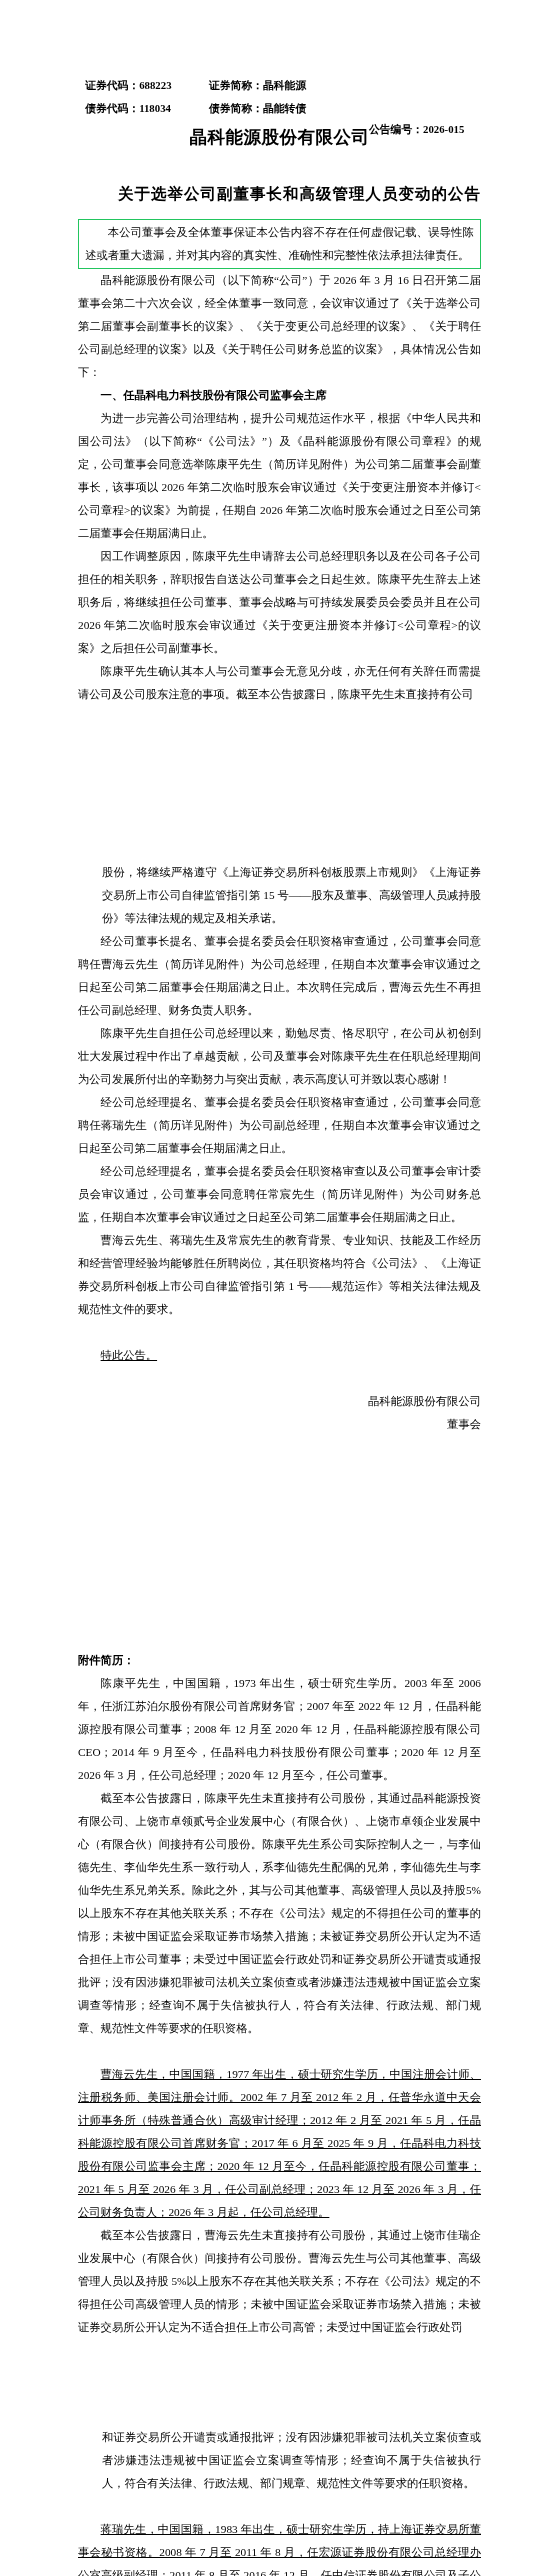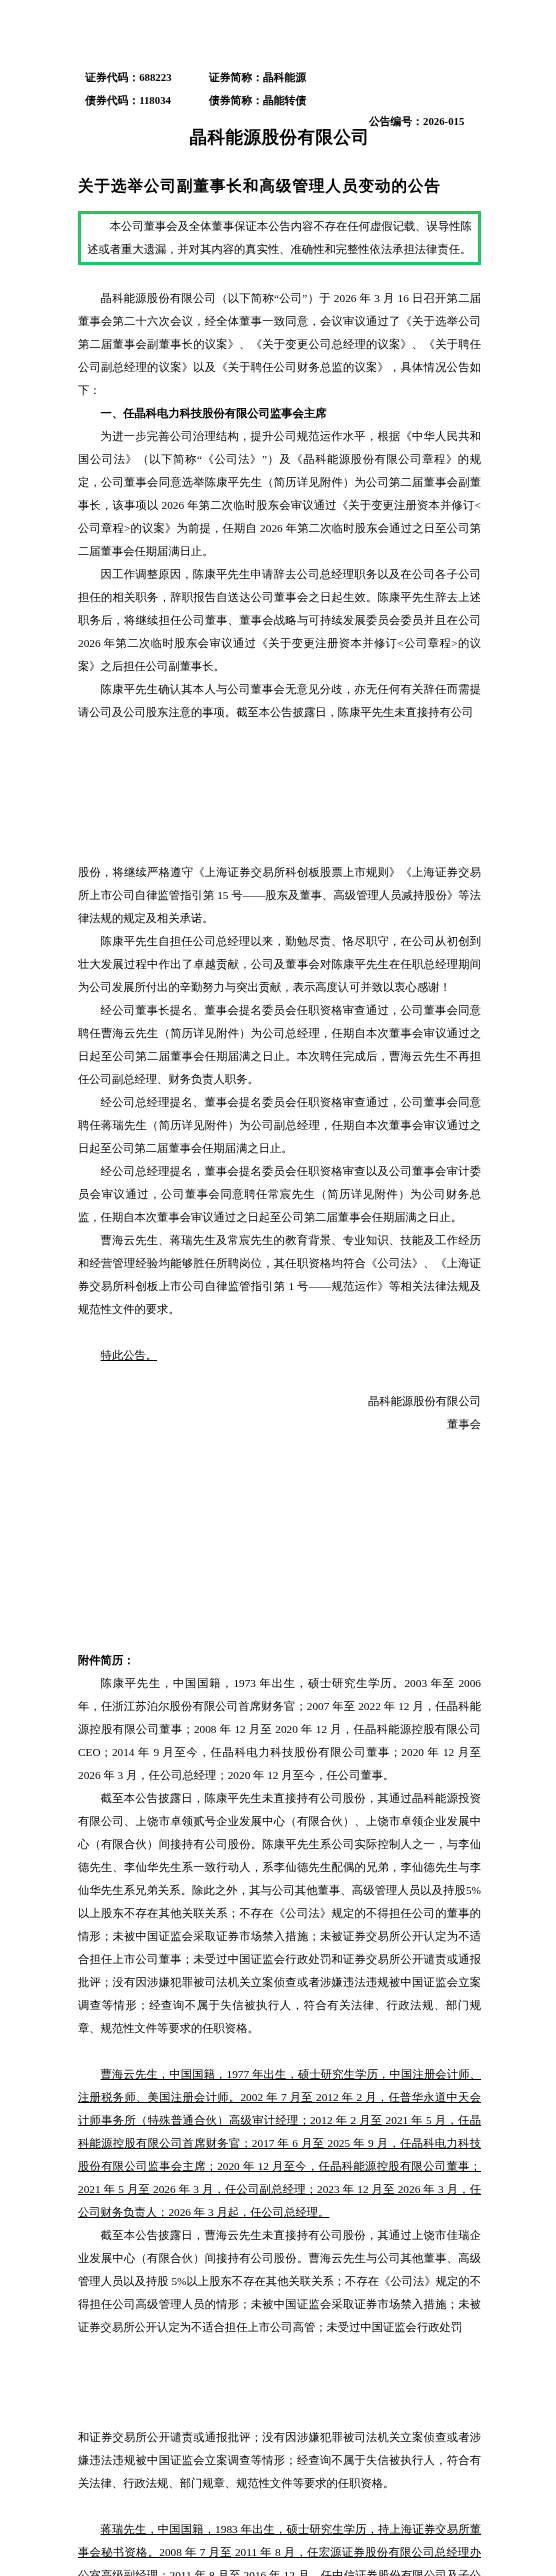--- a/index.html
+++ b/index.html
@@ -18,62 +18,62 @@
     padding-right: 75px;
     overflow: hidden;
     background: #ffffff;
   }
   .p1 { height: 786px; padding-top: 66px; }
   .p2 { height: 786px; padding-top: 75px; }
   .p3 { height: 786px; padding-top: 77px; }
   .p4 { height: 787px; padding-top: 68px; }
 
   .hdr-row { position: relative; height: 23px; font-weight: bold; font-size: 10.8px; line-height: 23px; }
-  .hdr-cell { position: absolute; top: 0; white-space: nowrap; }
+  .hdr-cell { position: absolute; top: 8px; white-space: nowrap; }
   .hc1 { left: 7.2px; }
   .hc2 { left: 131px; }
   .hc3 { left: 291px; margin-top: 44px; }
 
   .doc-title {
     margin-top: 13.4px; height: 24px; line-height: 24px;
     text-align: center; font-size: 17.5px; font-weight: bold; letter-spacing: 0.5px;
   }
   .doc-subtitle {
-    margin-top: 25px; height: 23px; line-height: 23px;
-    text-align: left; font-size: 15.5px; font-weight: bold; letter-spacing: 1px;
+    margin-top: 33px; height: 23px; line-height: 23px;
+    text-align: right; font-size: 15.5px; font-weight: bold; letter-spacing: 1px;
   }
   .disclaimer-box {
     margin-top: 13.4px;
-    border: 3px solid #22c55e;
+    border: 1px solid #22c55e;
     padding: 1px 6.2px;
     box-sizing: border-box;
   }
   .disclaimer-box .para { margin: 0; }
 
   .para {
     font-size: 11.3px;
     line-height: 23px;
     text-align: justify;
     text-indent: 2em;
     margin: 0;
   }
-  .para.cont { text-indent: 0; }
+  .para.cont { text-indent: 0; margin-left: 24px; }
   .para.mt { margin-top: 23px; text-decoration: underline; }
   .sec-heading {
     font-size: 11.3px;
     font-weight: bold;
     line-height: 23px;
     text-indent: 2em;
   }
   .appendix-heading {
     font-size: 11.3px;
     font-weight: bold;
     line-height: 23px;
   }
-  .intro-gap { margin-top: 22px; }
+  .intro-gap { margin-top: 0; }
   .signature {
     margin-top: 23px;
     text-align: right;
     font-size: 11.3px;
     line-height: 23px;
   }
   .signature div { white-space: nowrap; }
 </style>
 </head>
 <body>
@@ -100,22 +100,22 @@
 
   <div class="sec-heading">一、任晶科电力科技股份有限公司监事会主席</div>
   <p class="para">为进一步完善公司治理结构，提升公司规范运作水平，根据《中华人民共和国公司法》（以下简称“《公司法》”）及《晶科能源股份有限公司章程》的规定，公司董事会同意选举陈康平先生（简历详见附件）为公司第二届董事会副董事长，该事项以 2026 年第二次临时股东会审议通过《关于变更注册资本并修订&lt;公司章程&gt;的议案》为前提，任期自 2026 年第二次临时股东会通过之日至公司第二届董事会任期届满日止。</p>
 
   <p class="para">因工作调整原因，陈康平先生申请辞去公司总经理职务以及在公司各子公司担任的相关职务，辞职报告自送达公司董事会之日起生效。陈康平先生辞去上述职务后，将继续担任公司董事、董事会战略与可持续发展委员会委员并且在公司 2026 年第二次临时股东会审议通过《关于变更注册资本并修订&lt;公司章程&gt;的议案》之后担任公司副董事长。</p>
   <p class="para">陈康平先生确认其本人与公司董事会无意见分歧，亦无任何有关辞任而需提请公司及公司股东注意的事项。截至本公告披露日，陈康平先生未直接持有公司</p>
 </div>
 
 <div class="page p2">
   <p class="para cont">股份，将继续严格遵守《上海证券交易所科创板股票上市规则》《上海证券交易所上市公司自律监管指引第 15 号——股东及董事、高级管理人员减持股份》等法律法规的规定及相关承诺。</p>
+  <p class="para">经公司董事长提名、董事会提名委员会任职资格审查通过，公司董事会同意聘任曹海云先生（简历详见附件）为公司总经理，任期自本次董事会审议通过之日起至公司第二届董事会任期届满之日止。本次聘任完成后，曹海云先生不再担任公司副总经理、财务负责人职务。</p>
   <p class="para">陈康平先生自担任公司总经理以来，勤勉尽责、恪尽职守，在公司从初创到壮大发展过程中作出了卓越贡献，公司及董事会对陈康平先生在任职总经理期间为公司发展所付出的辛勤努力与突出贡献，表示高度认可并致以衷心感谢！</p>
-  <p class="para">经公司董事长提名、董事会提名委员会任职资格审查通过，公司董事会同意聘任曹海云先生（简历详见附件）为公司总经理，任期自本次董事会审议通过之日起至公司第二届董事会任期届满之日止。本次聘任完成后，曹海云先生不再担任公司副总经理、财务负责人职务。</p>
   <p class="para">经公司总经理提名、董事会提名委员会任职资格审查通过，公司董事会同意聘任蒋瑞先生（简历详见附件）为公司副总经理，任期自本次董事会审议通过之日起至公司第二届董事会任期届满之日止。</p>
   <p class="para">经公司总经理提名，董事会提名委员会任职资格审查以及公司董事会审计委员会审议通过，公司董事会同意聘任常宸先生（简历详见附件）为公司财务总监，任期自本次董事会审议通过之日起至公司第二届董事会任期届满之日止。</p>
   <p class="para">曹海云先生、蒋瑞先生及常宸先生的教育背景、专业知识、技能及工作经历和经营管理经验均能够胜任所聘岗位，其任职资格均符合《公司法》、《上海证券交易所科创板上市公司自律监管指引第 1 号——规范运作》等相关法律法规及规范性文件的要求。</p>
   <p class="para mt">特此公告。</p>
   <div class="signature">
     <div>晶科能源股份有限公司</div>
     <div>董事会</div>
   </div>
 </div>
 

